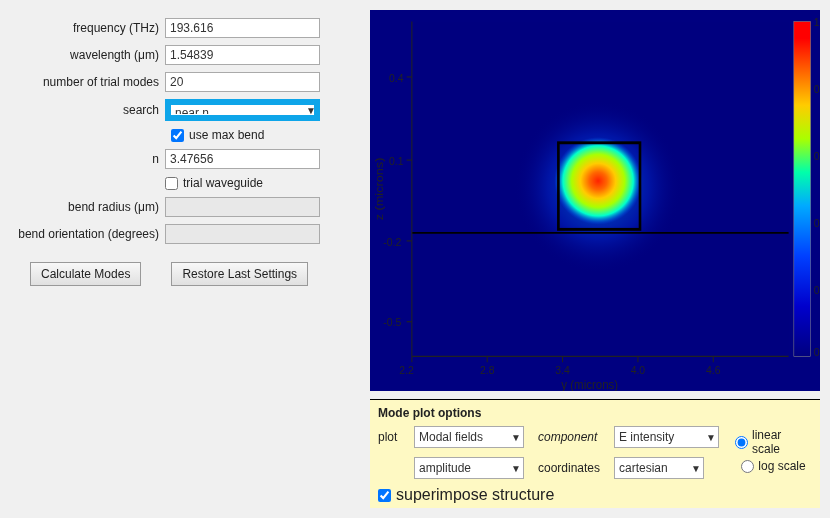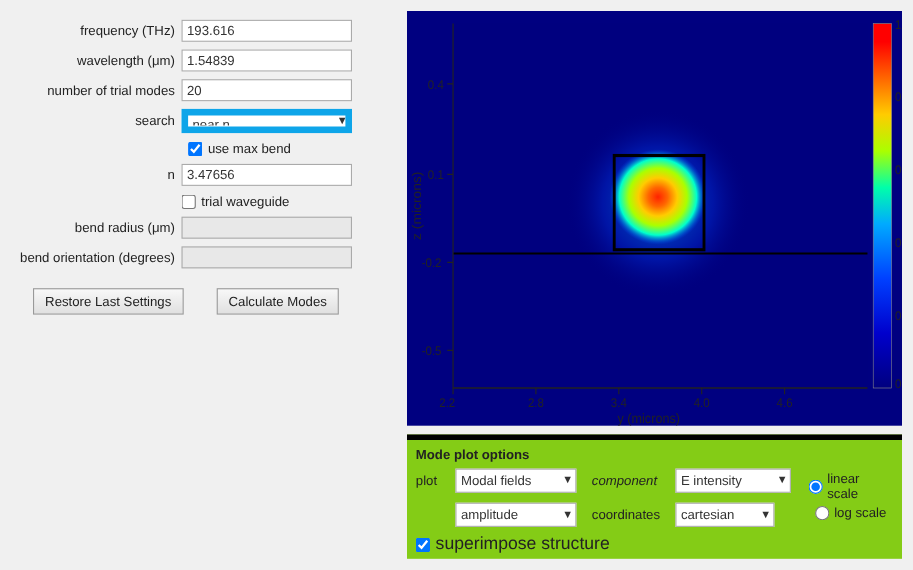--- a/index.html
+++ b/index.html
@@ -139,23 +139,23 @@
 
     .plot-area {
       flex: 1;
       position: relative;
       background: #000080;
       margin-bottom: 8px;
     }
 
     
     .mode-options {
-      background: #84cc16;
+      background: #fef9c3;
       padding: 6px 8px 4px 8px;
-      border-top: 5px solid #000000;
+      border-top: 1px solid #000000;
     }
 
     .mode-options-title {
       font-size: 12px;
       font-weight: bold;
       color: #222;
       margin-bottom: 6px;
     }
 
     .options-row {
@@ -302,22 +302,22 @@
     <span class="form-label">bend radius (μm)</span>
     <input class="form-input" type="text" disabled="" style="">
   </div>
 
   <div class="form-row">
     <span class="form-label">bend orientation (degrees)</span>
     <input class="form-input" type="text" disabled="" style="">
   </div>
 
   <div class="button-row">
+    <button class="btn">Calculate Modes</button>
     <button class="btn">Restore Last Settings</button>
-    <button class="btn">Calculate Modes</button>
   </div>
 
 </div>
 
 <div class="right-panel">
 
   <div class="plot-area">
     <svg class="plot-svg" viewBox="0 0 430 330" preserveAspectRatio="none">
       <defs>
 

